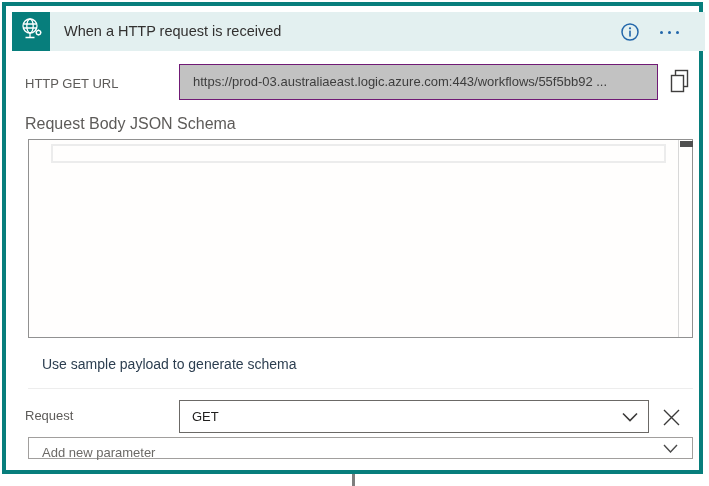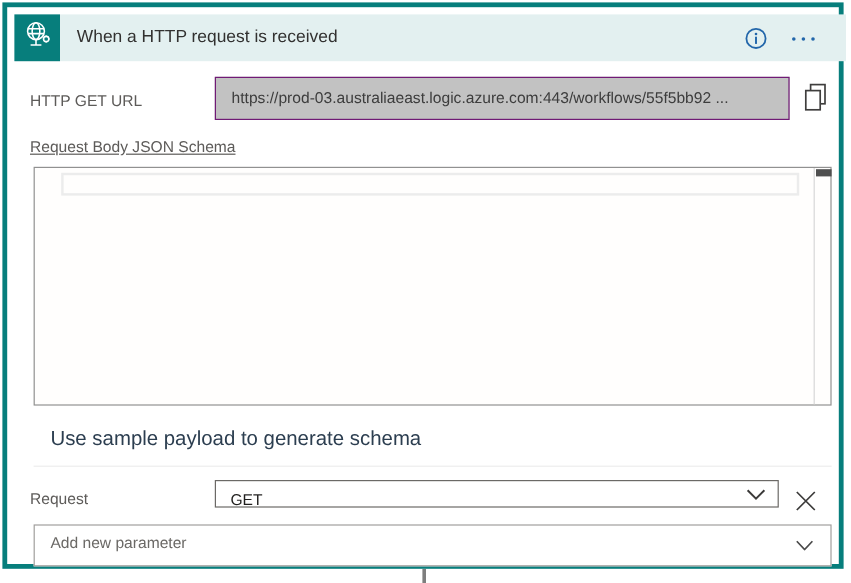--- a/index.html
+++ b/index.html
@@ -32,33 +32,33 @@
   .copy-btn { position:absolute; left:661px; top:61px; width:26px; height:28px;
               display:flex; align-items:center; justify-content:center; cursor:pointer; }
 
   .editor { position:absolute; left:22px; top:133px; width:665px; height:199px;
             border:1px solid #919191; background:#fffefd; }
   .editor-line { position:absolute; left:22px; top:4px; width:615px; height:19px;
                  border:2px solid #ececec; background:#fffefd; }
   .editor-sep { position:absolute; left:649px; top:0; width:1px; height:197px; background:#d8d8d8; }
   .editor-thumb { position:absolute; left:651px; top:1px; width:13px; height:6px; background:#4f4f4f; }
 
-  .sample-link { position:absolute; left:36px; top:350px; font-size:17px; color:#2c3e50; cursor:pointer; }
+  .sample-link { position:absolute; left:36px; top:350px; font-size:14px; color:#2c3e50; cursor:pointer; }
 
   .divider { position:absolute; left:22px; top:382px; width:665px; height:1px; background:#ededed; }
 
-  .method-box { position:absolute; left:173px; top:394px; width:470px; height:23px;
+  .method-box { position:absolute; left:173px; top:394px; width:470px; height:33px;
                 border:1px solid #6b6966; background:#fff; color:#201f1e; font-size:13px;
                 line-height:31px; padding-left:12px; cursor:pointer; }
   .method-chevron { position:absolute; right:10px; top:0; height:100%;
                     display:flex; align-items:center; }
   .remove-btn { position:absolute; left:652px; top:398px; width:26px; height:26px;
                 display:flex; align-items:center; justify-content:center; cursor:pointer; }
 
-  .addparam-box { position:absolute; left:22px; top:431px; width:665px; height:35px;
+  .addparam-box { position:absolute; left:22px; top:431px; width:665px; height:22px;
                   border:1px solid #a19f9d; background:#fff; cursor:pointer; }
   .addparam-text { position:absolute; left:13px; top:0; height:29px; line-height:29px;
                    font-size:13px; color:#6b6966; }
   .addparam-chevron { position:absolute; right:14px; top:0; height:100%;
                       display:flex; align-items:center; }
 
   .connector { position:absolute; left:352px; top:474px; width:3px; height:12px; background:#7e7e7e; }
 </style>
 </head>
 <body>
@@ -103,21 +103,21 @@
     <div class="url-box">https://prod-03.australiaeast.logic.azure.com:443/workflows/55f5bb92 ...</div>
     <span class="copy-btn">
       <svg width="22" height="25" viewBox="0 0 22 25">
         <g fill="#fff" stroke="#3f3e3d" stroke-width="1.4">
           <rect x="6.5" y="1.5" width="12" height="16"></rect>
           <rect x="2.5" y="6.5" width="12" height="16"></rect>
         </g>
       </svg>
     </span>
 
-    <span class="field-label" style="left:19px; top:109px; font-size:13px;text-decoration:underline;">Request Body JSON Schema</span>
+    <span class="field-label" style="left:19px; top:109px; font-size:16px;">Request Body JSON Schema</span>
     <div class="editor">
       <div class="editor-line"></div>
       <div class="editor-sep"></div>
       <div class="editor-thumb"></div>
     </div>
 
     <span class="sample-link">Use sample payload to generate schema</span>
 
     <div class="divider"></div>
 

